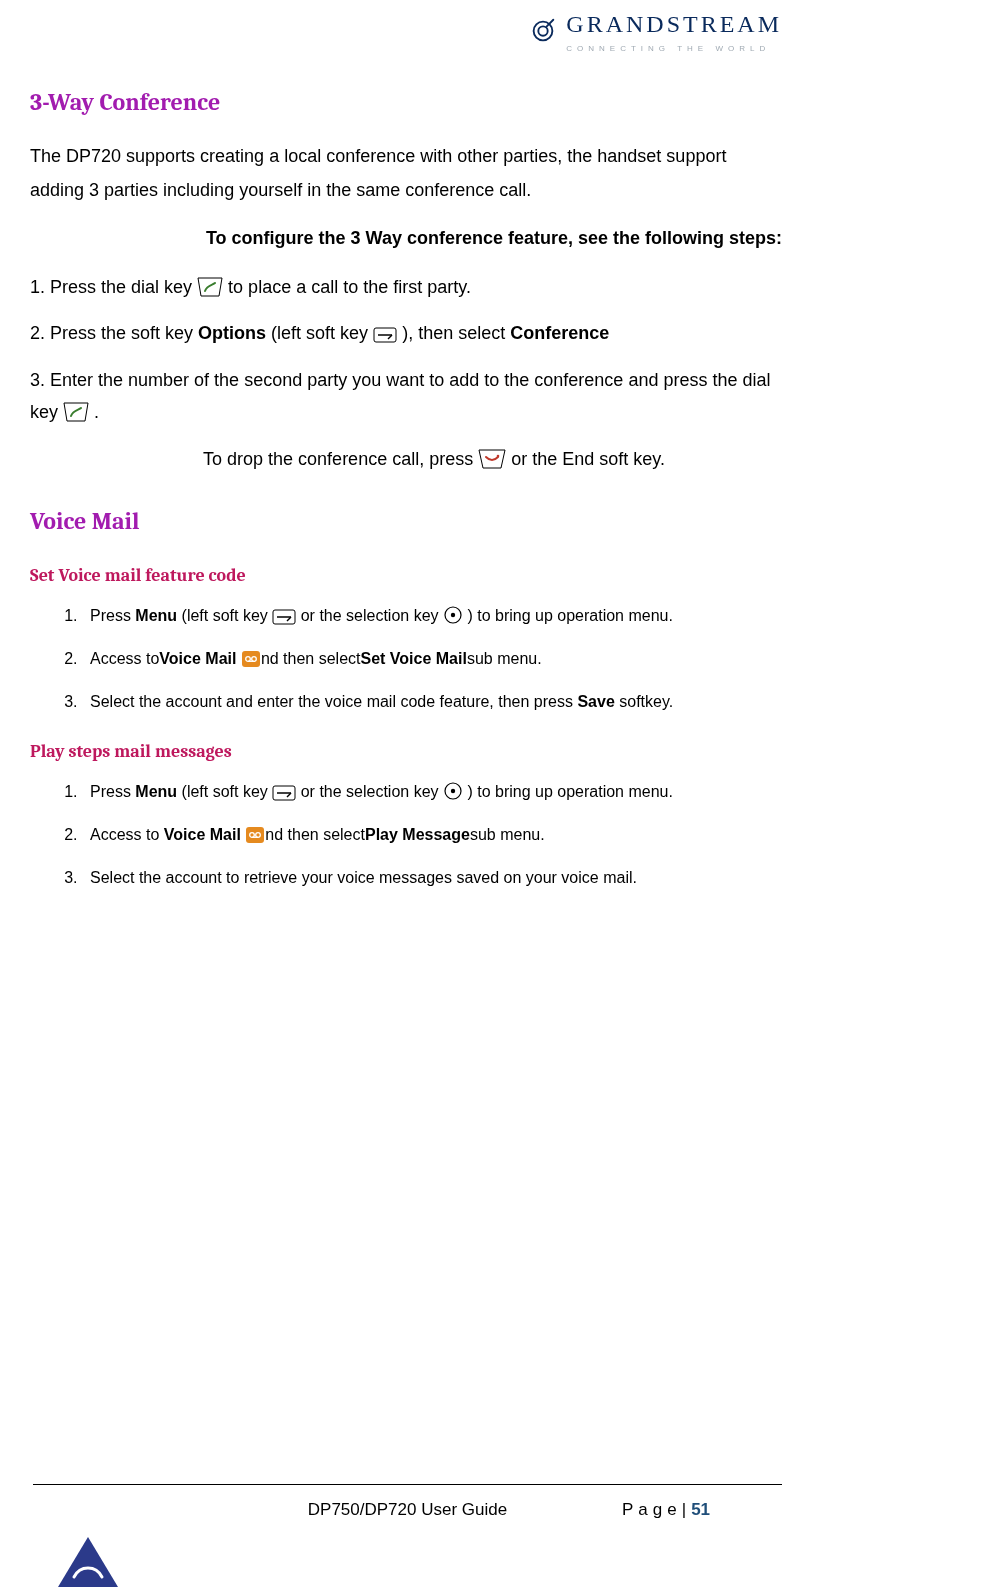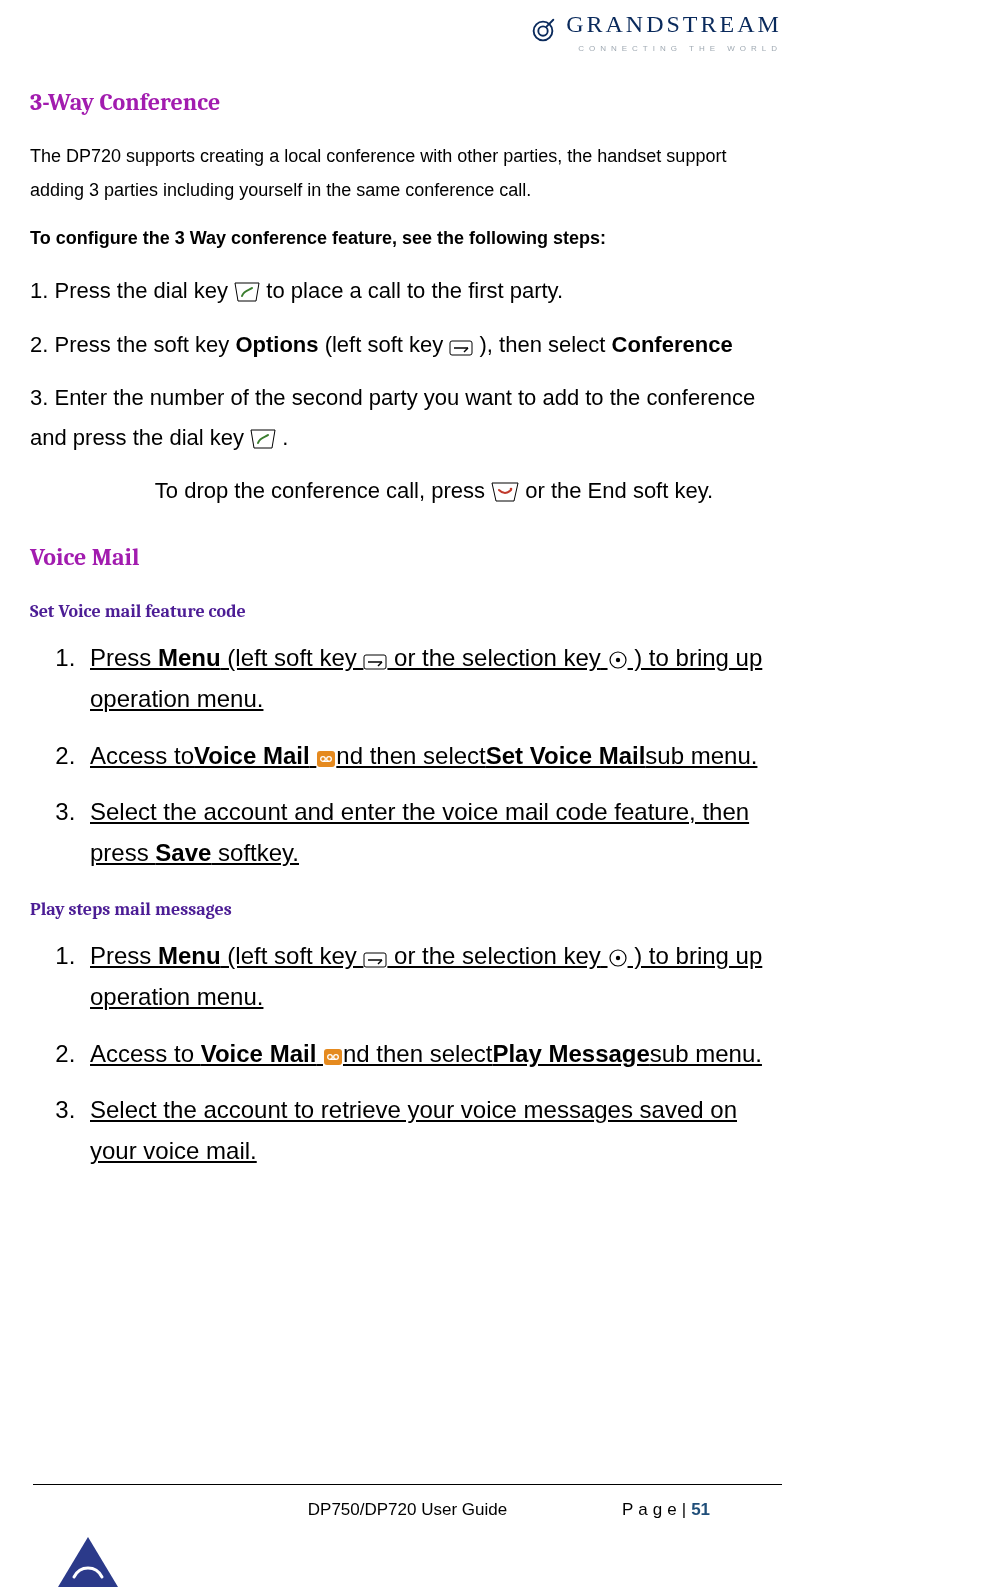--- a/index.html
+++ b/index.html
@@ -37,61 +37,60 @@
     font-family: Georgia, "Times New Roman", serif;
     font-size: 24px;
     letter-spacing: 3px;
     color: #0a2a5c;
   }
   .logo-text .small {
     font-size: 8px;
     letter-spacing: 5px;
     color: #a0aab3;
     font-family: Arial, Helvetica, sans-serif;
-    margin-left: 12px;
   }
   h2.section-title {
     font-family: "Cambria", Georgia, "Times New Roman", serif;
     color: #a21caf;
     font-size: 24px;
     font-weight: bold;
     margin: 28px 0 18px 0;
   }
   h3.sub-section {
     font-family: "Cambria", Georgia, "Times New Roman", serif;
-    color: #4c1d95;
+    color: #be185d;
     font-size: 18px;
     font-weight: bold;
     margin: 22px 0 12px 0;
   }
   p.body {
     font-size: 18px;
     margin: 0 0 18px 0;
     line-height: 1.9;
   }
   p.bold-line {
     font-size: 18px;
     font-weight: bold;
     margin: 0 0 18px 0;
+    text-align: right;
   }
   .step {
-    font-size: 22px;
+    font-size: 18px;
     margin: 0 0 14px 0;
     line-height: 1.8;
   }
   .step-indent {
     margin-left: 56px;
     text-align: center;
   }
   ol.num {
     list-style: decimal;
     margin: 0 0 0 22px;
     padding: 0 0 0 30px;
-    font-size: 24px;
-    text-decoration: underline;
+    font-size: 16px;
   }
   ol.num li {
     padding-left: 8px;
     margin: 0 0 16px 0;
     line-height: 1.7;
   }
   b { font-weight: bold; }
 
   
   .icon-dial, .icon-end, .icon-soft, .icon-sel, .icon-vm {

